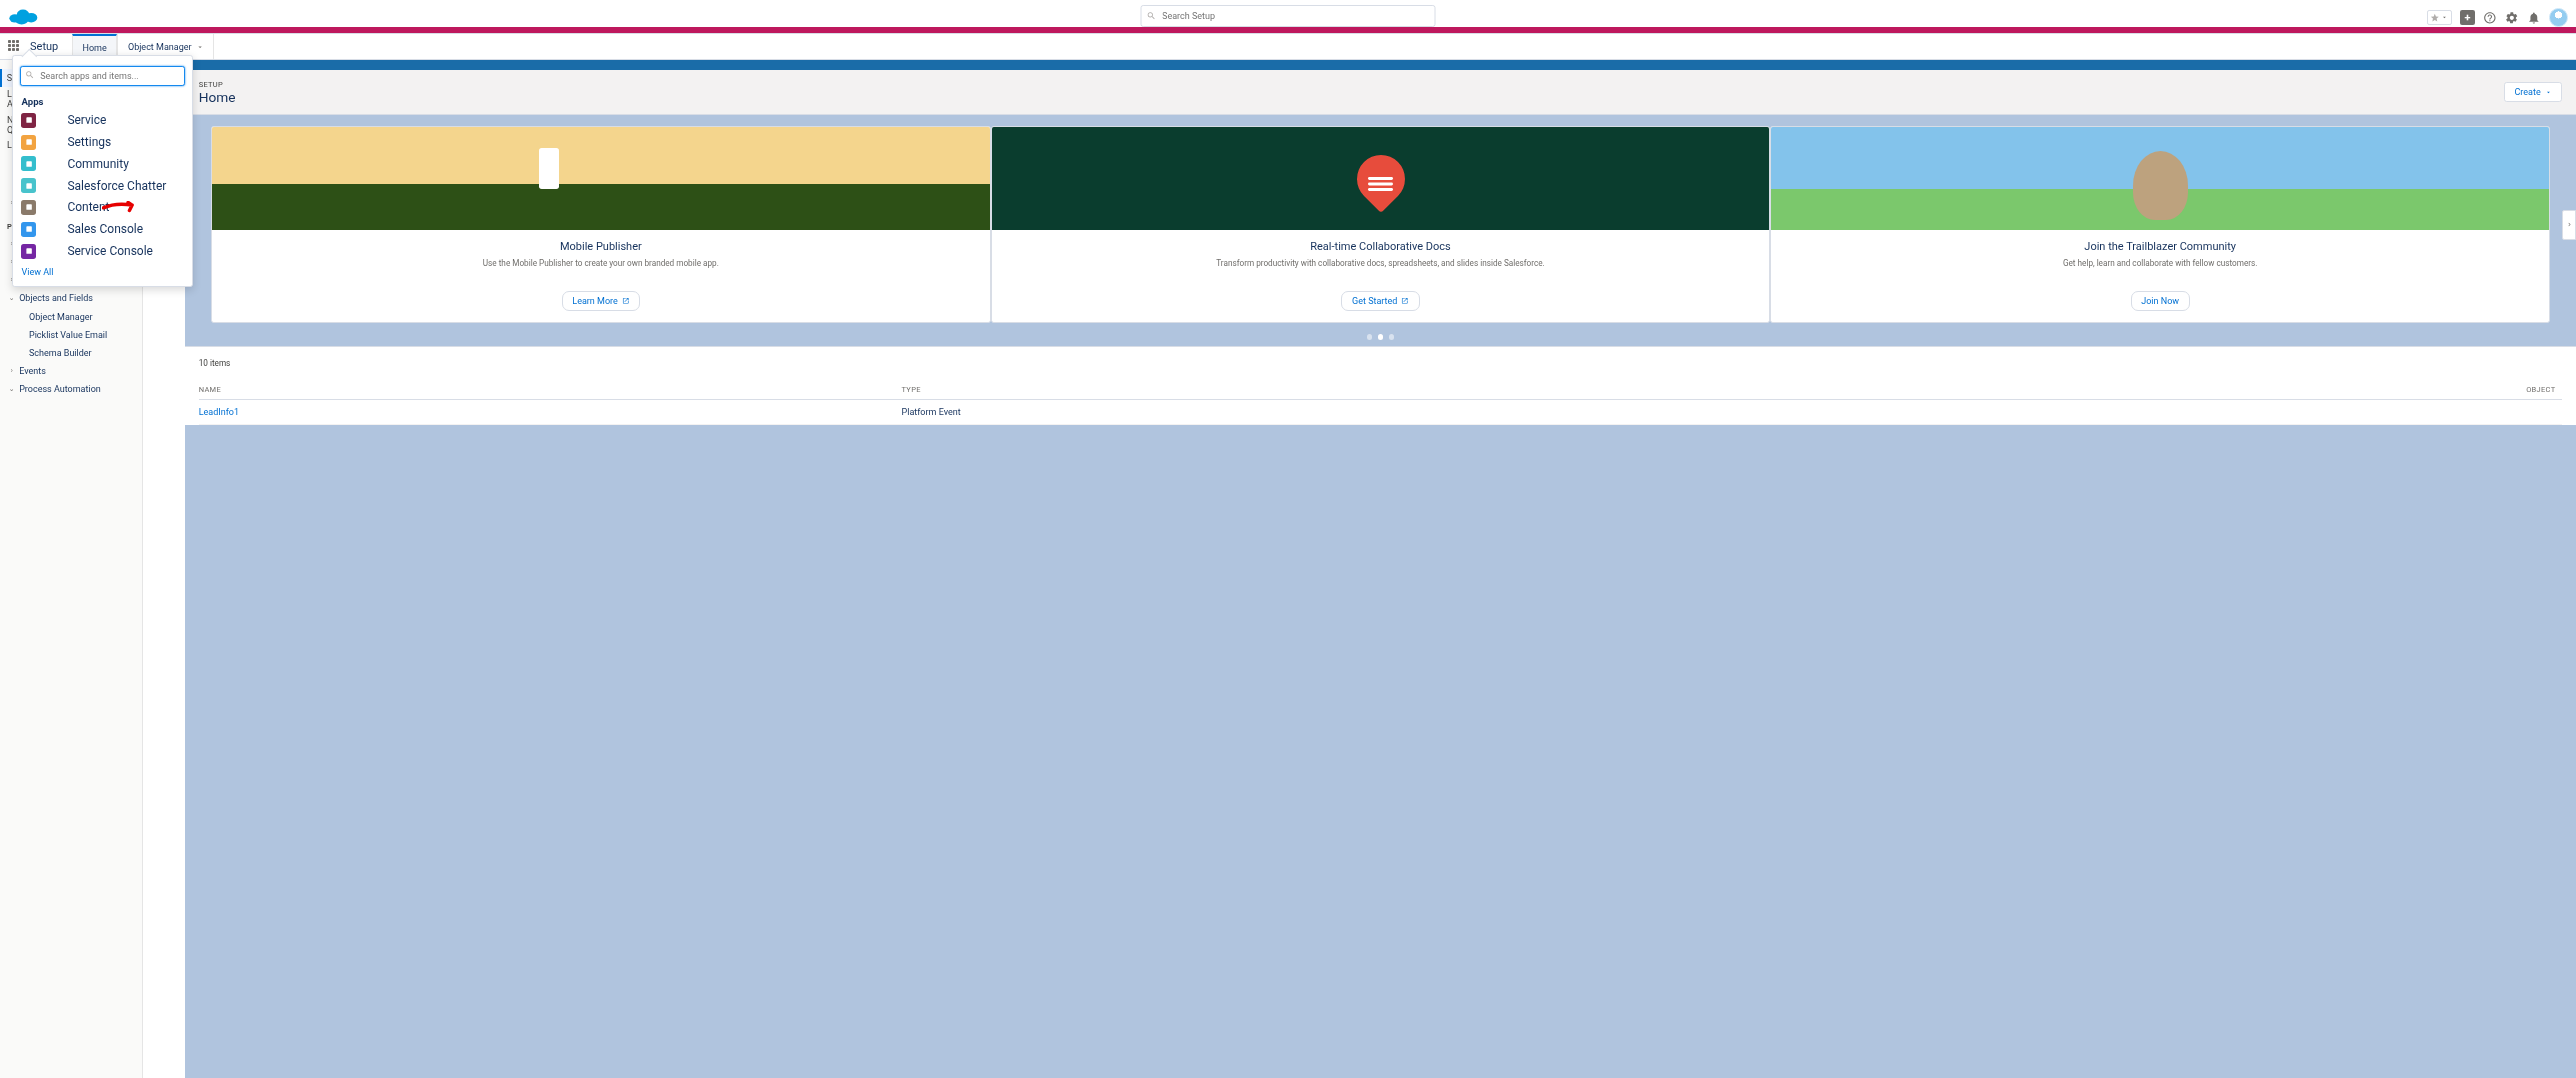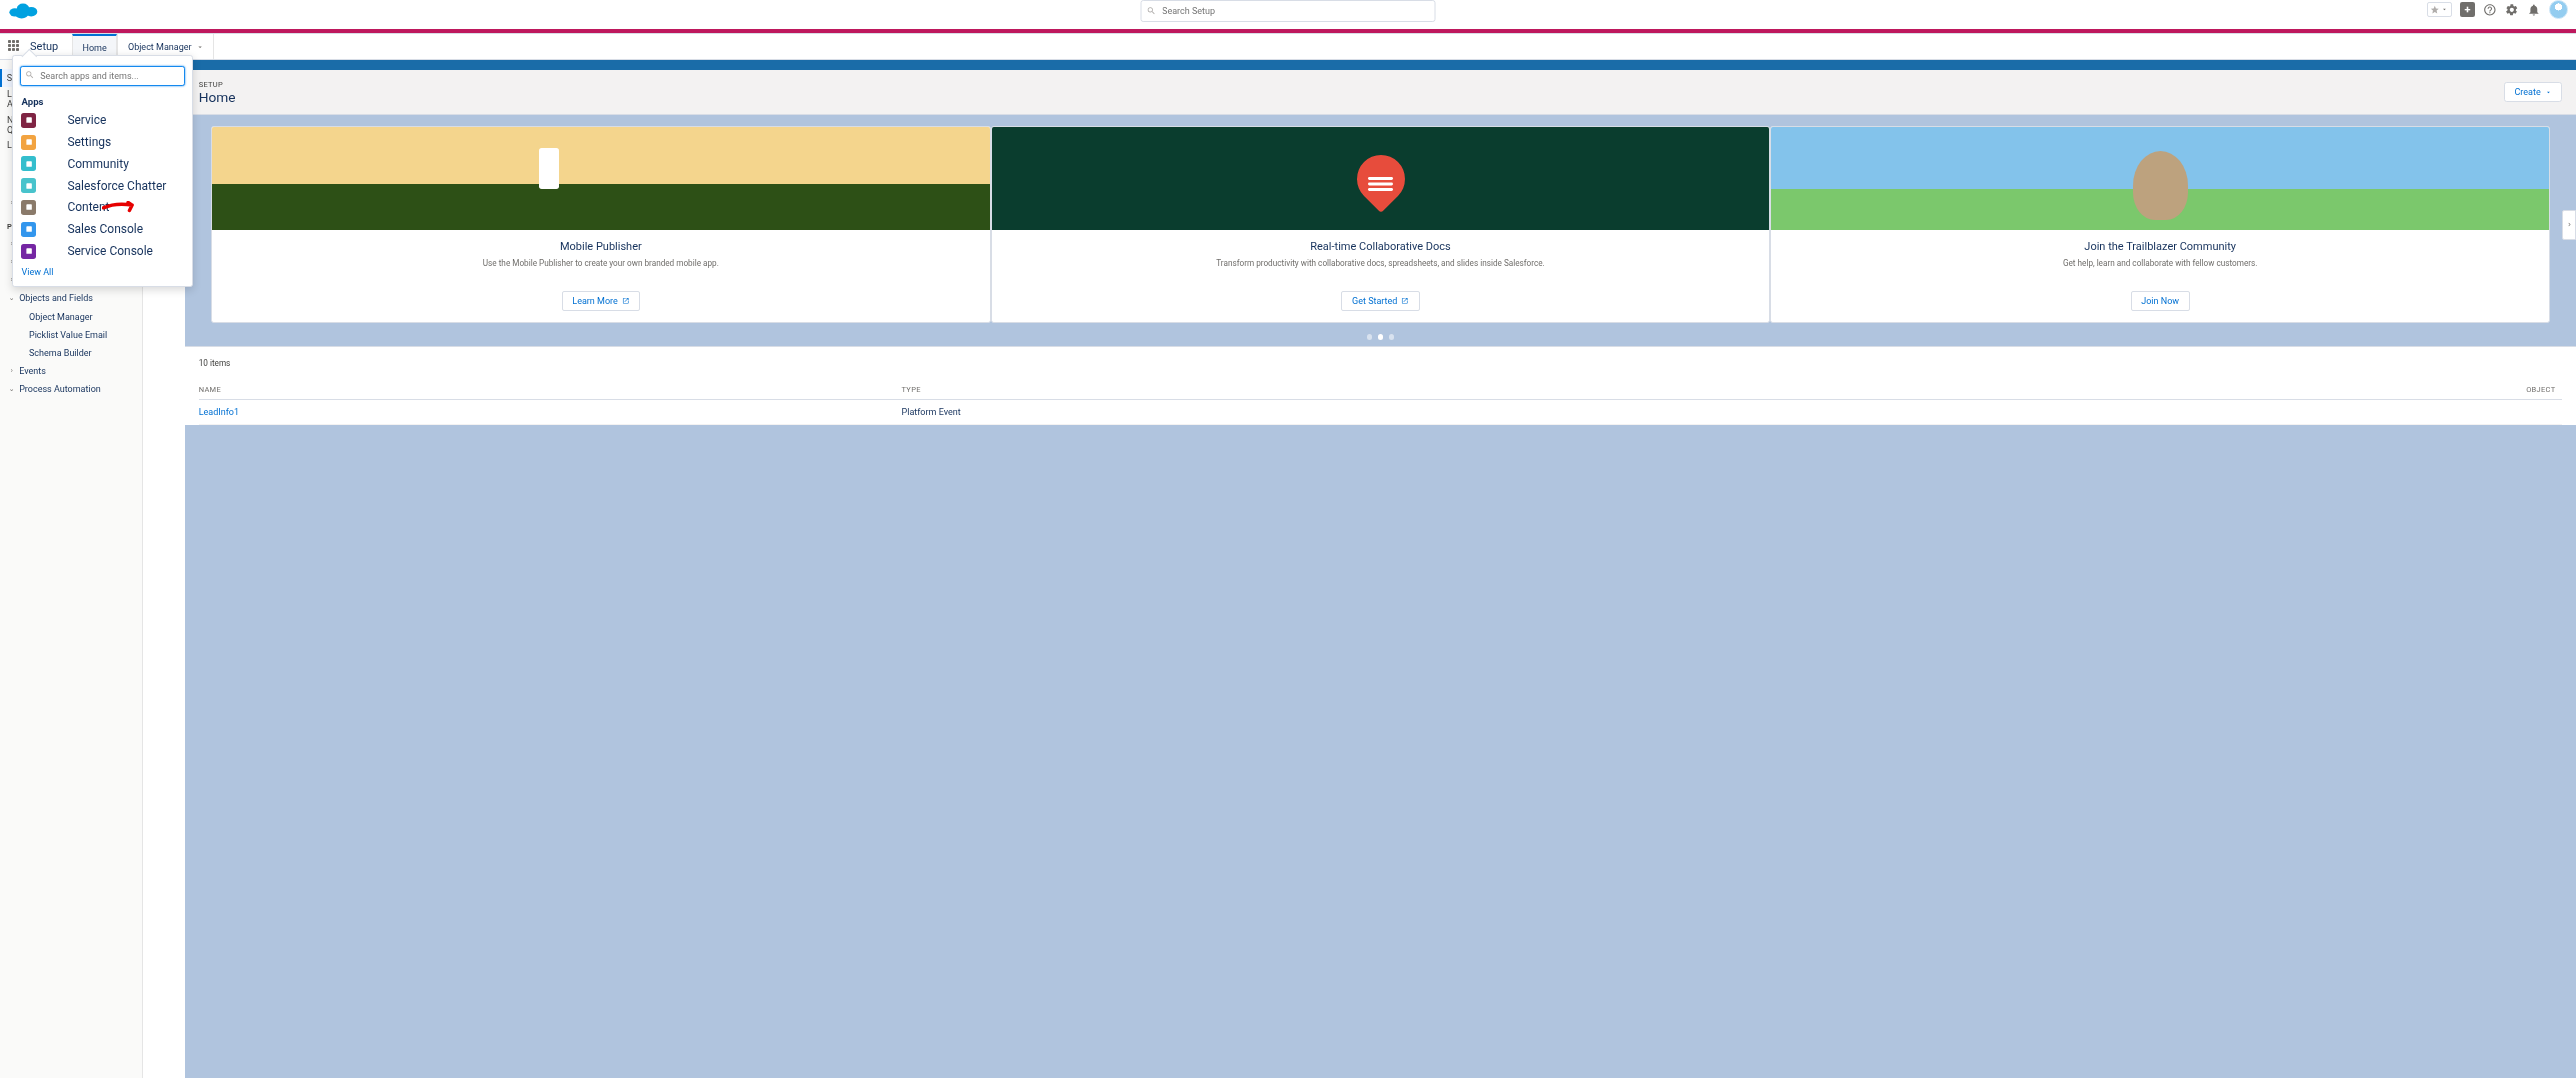--- a/index.html
+++ b/index.html
@@ -1,17 +1,17 @@
 <!DOCTYPE html>
 <html style="font-size:11px"><head>
 <meta charset="utf-8">
 <style>
 * { box-sizing: border-box; margin: 0; padding: 0; font-family: -apple-system, BlinkMacSystemFont, "Segoe UI", Roboto, Helvetica, Arial, sans-serif; }
 body { background: #fff; color: #16325c; font-size: 9px; overflow-x: hidden; }
-.global-header { height: 33px; display: flex; align-items: flex-start; padding: 0 8.2px; border-bottom: 4px solid #be185d; position: relative; }
+.global-header { height: 33px; display: flex; align-items: flex-end; padding: 0 8.2px; border-bottom: 6px solid #be185d; position: relative; }
 .logo { width: 30px; height: 20.6px; }
 .search-wrap { position: absolute; left: 50%; transform: translateX(-50%); width: 295px; }
 .search-wrap input { width: 100%; height: 22px; border: 0.7px solid #d8dde6; border-radius: 2.7px; padding: 0 6.9px 0 20.6px; font-size: 9px; color: #706e6b; }
 .search-wrap .sicon { position: absolute; left: 5.5px; top: 5.5px; fill: #b0adab; }
 .header-right { margin-left: auto; display: flex; align-items: center; gap: 8.2px; }
 .hicon { width: 13.7px; height: 13.7px; fill: #706e6b; cursor: pointer; }
 .star-box { display:flex; align-items:center; border:0.7px solid #d8dde6; border-radius:2.1px; padding:1.4px 2.7px; gap:1.4px;}
 .plus-box { width:15px; height:15px; background:#706e6b; border-radius:2.1px; display:flex; align-items:center; justify-content:center; color:#fff; font-size:11px; font-weight:bold; }
 .avatar { width:19px; height:19px; border-radius:50%; background: radial-gradient(circle at 50% 35%, #fff 25%, #94cdf0 26% 100%); border:1.4px solid #c9e5f7; }
 .context-bar { height: 27.4px; display: flex; align-items: center; border-top: 0.7px solid #d8dde6; border-bottom: 0.7px solid #d8dde6; background:#fff;}
@@ -30,21 +30,21 @@
 .main { flex:1; background: linear-gradient(#1a6ca8 0 9.6px, #b0c4de 9.6px 100%); position:relative; overflow:auto;margin-left:42px;}
 .page-header { background: #f3f2f2; border-bottom:0.7px solid #d8dde6; padding: 9.6px 13.7px; display:flex; align-items:center; justify-content:space-between; margin-top:9.6px;}
 .ph-left .eyebrow { font-size:7.5px; color:#3e3e3c; text-transform:uppercase; letter-spacing:0.3px;}
 .ph-left .title { font-size:13.7px; color:#16325c; font-weight:400;}
 .create-btn { background:#fff; border:0.7px solid #d8dde6; border-radius:2.7px; padding:4.1px 9.6px; font-size:9px; color:#0070d2; cursor:pointer; display:flex; align-items:center; gap:4.1px;}
 .cards-row { display:flex; gap:0; padding: 11px 26px; position:relative;}
 .card { flex:1; background:#fff; border-radius:2.7px; border:0.7px solid #d8dde6; overflow:hidden; display:flex; flex-direction:column; align-items:center; padding-bottom:11px;}
 .card-img { height:103px; width:100%; }
 .card h3 { font-size:11px; color:#16325c; margin:9.6px 0 5.5px; font-weight:400;}
 .card p { font-size:8.2px; color:#706e6b; text-align:center; padding:0 13.7px; line-height:1.4; min-height:23px;}
-.card button { margin-top:9.6px; background:#fff; border:0.7px solid #d8dde6; border-radius:2px; padding:4.1px 9.6px; font-size:9px; color:#0070d2; cursor:pointer; display:flex; align-items:center; gap:4.1px;}
+.card button { margin-top:9.6px; background:#fff; border:0.7px solid #d8dde6; border-radius:7px; padding:4.1px 9.6px; font-size:9px; color:#0070d2; cursor:pointer; display:flex; align-items:center; gap:4.1px;}
 .ext-icon { width:7.5px; height:7.5px; fill:#0070d2;}
 .dots { display:flex; justify-content:center; gap:5.5px; padding-bottom:6.9px;}
 .dot { width:5.5px; height:5.5px; border-radius:50%; background:rgba(255,255,255,0.5);}
 .dot.active { background:#fff;}
 .carousel-arrow { position:absolute; right:0; top:50%; transform:translateY(-50%); background:#fff; border:0.7px solid #d8dde6; width:13.7px; height:30px; display:flex; align-items:center; justify-content:center; cursor:pointer; border-radius:2.1px 0 0 2.1px;}
 .mru { background:#fff; margin: 0 0 0 0; border-top:0.7px solid #d8dde6; padding: 11px 13.7px 0;}
 .mru h2 { font-size:11px; color:#16325c; font-weight:700; margin-bottom:2.7px;}
 .mru .count { font-size:8.2px; color:#3e3e3c; margin-bottom:11px;}
 .mru-table { width:100%; border-collapse:collapse; font-size:9px;}
 .mru-table th { text-align:left; font-size:7.5px; color:#706e6b; letter-spacing:0.3px; text-transform:uppercase; font-weight:400; padding:5.5px 0; border-bottom:0.7px solid #d8dde6;}

